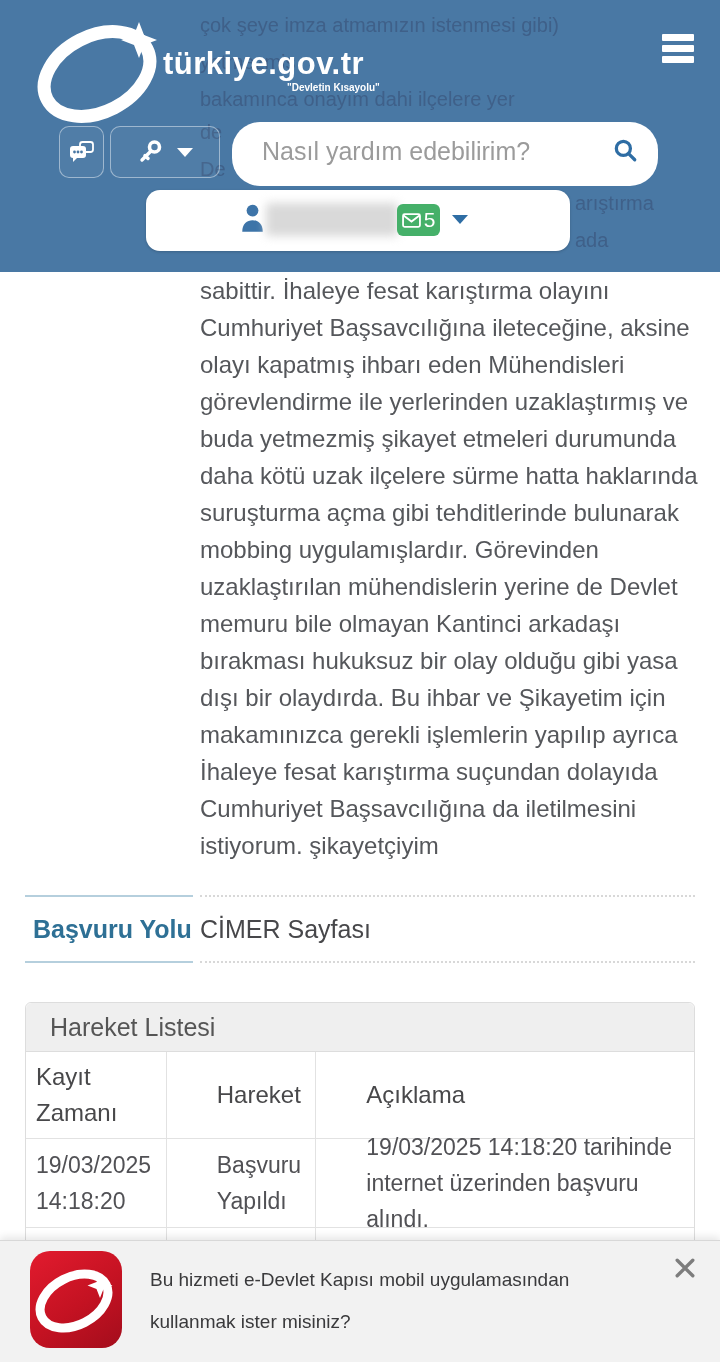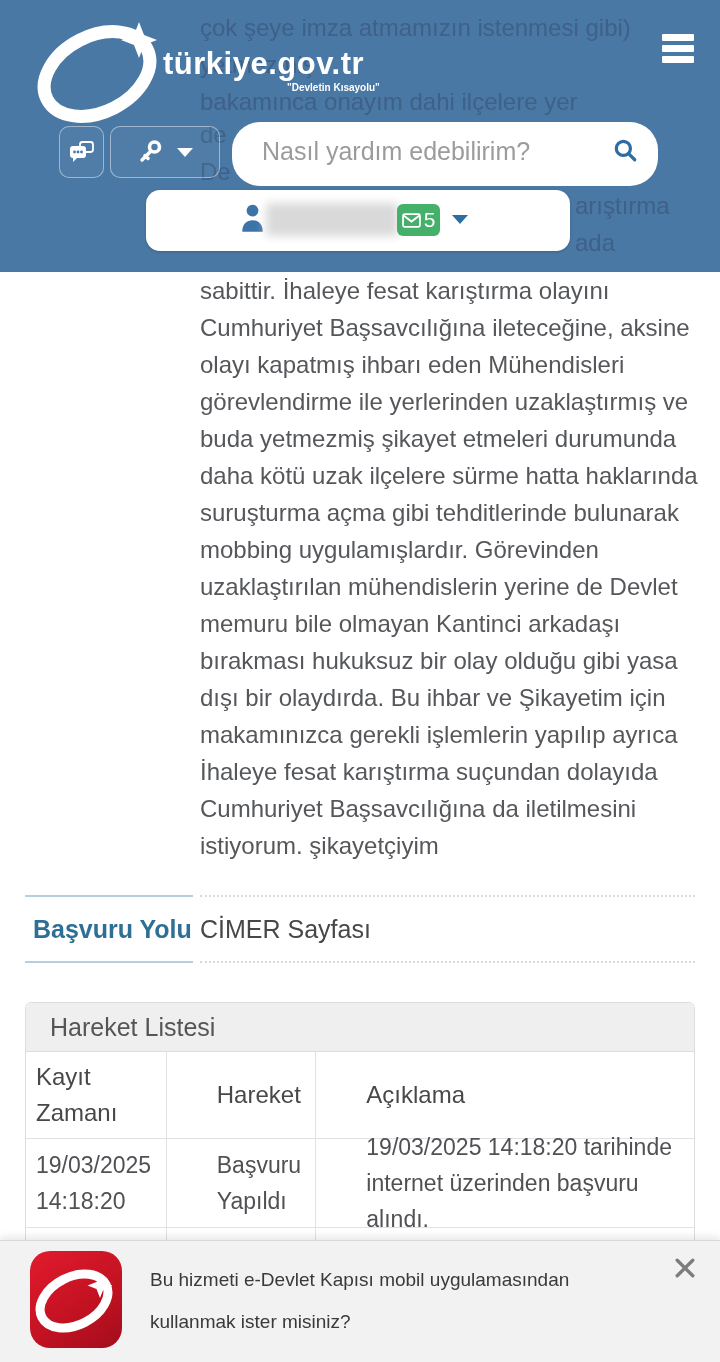--- a/index.html
+++ b/index.html
@@ -2,21 +2,21 @@
 <html lang="tr"><head>
 <meta charset="utf-8">
 <style>
   html,body{margin:0;padding:0;background:#fff;}
   .stage{
     position:relative;width:720px;height:1362px;overflow:hidden;background:#ffffff;
     font-family:"Liberation Sans", sans-serif;
   }
   
   .header{position:absolute;left:0;top:0;width:720px;height:272px;background:#4978a4;overflow:hidden;}
-  .ghost{position:absolute;color:#3f6089;font-size:24px;white-space:nowrap;}
+  .ghost{position:absolute;color:#3f6089;font-size:20px;white-space:nowrap;}
   .logo{position:absolute;left:35px;top:10px;width:340px;height:130px;}
   .logo-swirl{position:absolute;left:0;top:2px;}
   .logo-title{position:absolute;left:128px;top:36px;color:#fff;font-size:31px;font-weight:bold;letter-spacing:.5px;white-space:nowrap;}
   .logo-tagline{position:absolute;left:252px;top:72px;color:#fff;font-size:10px;font-weight:bold;white-space:nowrap;}
   .hamburger{position:absolute;left:662px;top:34px;width:34px;height:32px;cursor:pointer;}
   .hamburger span{display:block;width:32px;height:7px;background:#fff;border-radius:1px;margin-bottom:4px;}
   .hbtn{position:absolute;border:1px solid rgba(255,255,255,.45);border-radius:10px;background:rgba(255,255,255,.04);
         display:flex;align-items:center;justify-content:center;}
   .chat-btn{left:59px;top:126px;width:43px;height:50px;}
   .key-btn{left:110px;top:126px;width:108px;height:50px;gap:14px;}

